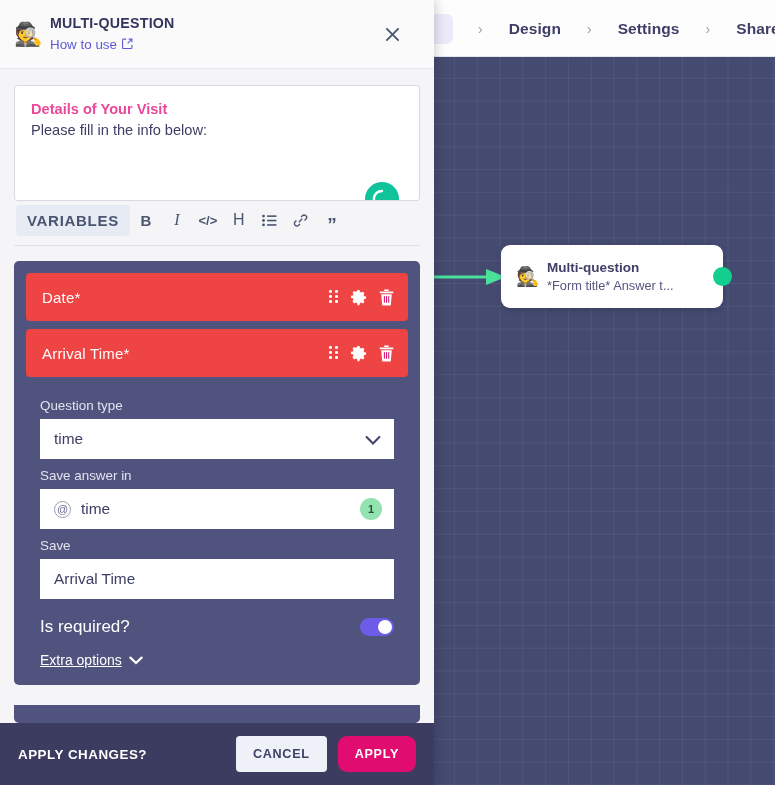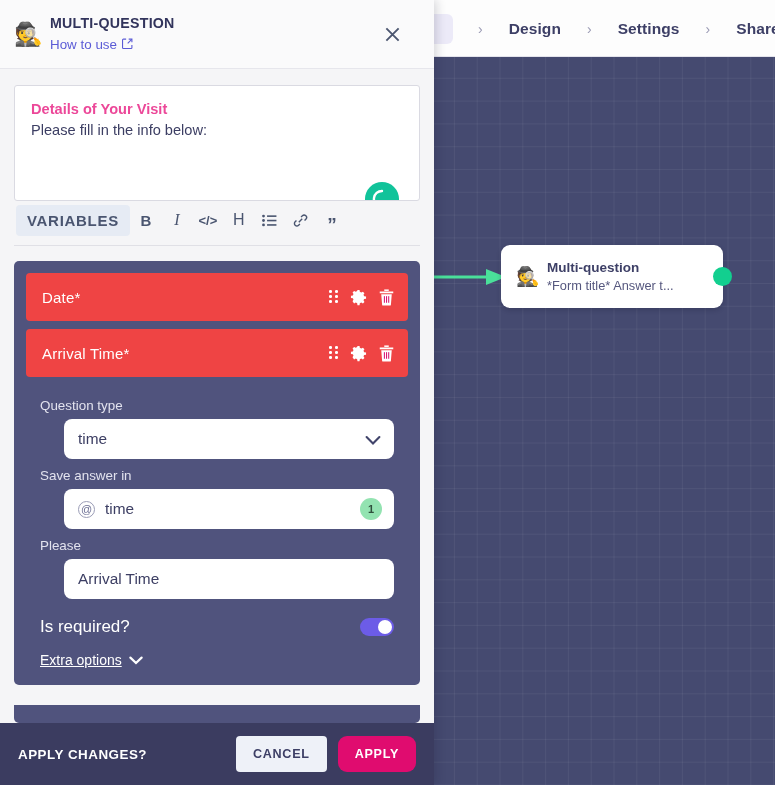--- a/index.html
+++ b/index.html
@@ -269,28 +269,27 @@
 
   
   .qdetail { padding: 4px 14px 2px 14px; }
   .fld-label {
     color: #e2e2ee;
     font-size: 13.4px;
     margin: 9px 0 6px 0;
   }
   .fld-input {
     background: #ffffff;
-    border-radius: 8px;
+    border-radius: 0;
     height: 40px;
     display: flex;
     align-items: center;
     padding: 8px 14px;
     position: relative;
     cursor: text;
-    margin-left: 24px;
   }
   .fld-input .val {
     font-size: 15.4px;
     color: #3c3e63;
   }
   .fld-select { cursor: pointer; }
   .chev-down {
     position: absolute;
     right: 13px; top: 13px;
     color: #41446b;
@@ -564,21 +563,21 @@
           </span>
         </div>
 
         <div class="fld-label">Save answer in</div>
         <div class="fld-input">
           <span class="at-sign">@</span>
           <span class="val">time</span>
           <span class="count-badge">1</span>
         </div>
 
-        <div class="fld-label">Please</div>
+        <div class="fld-label">Save</div>
         <div class="fld-input">
           <span class="val">Arrival Time</span>
         </div>
 
         <div class="req-row">
           <div class="rlabel">Is required?</div>
           <div class="toggle">
             <div class="knob"></div>
           </div>
         </div>

